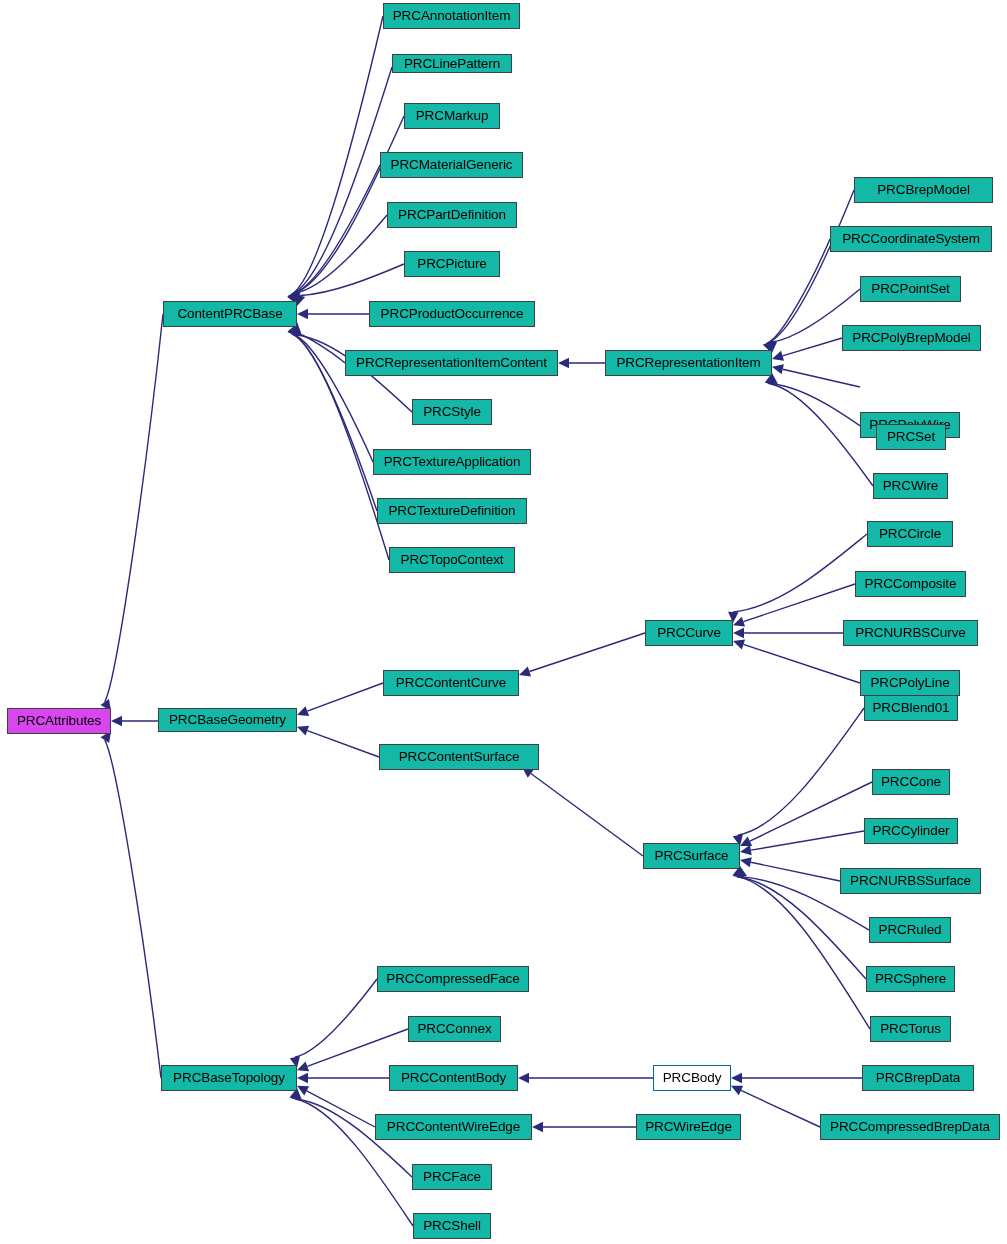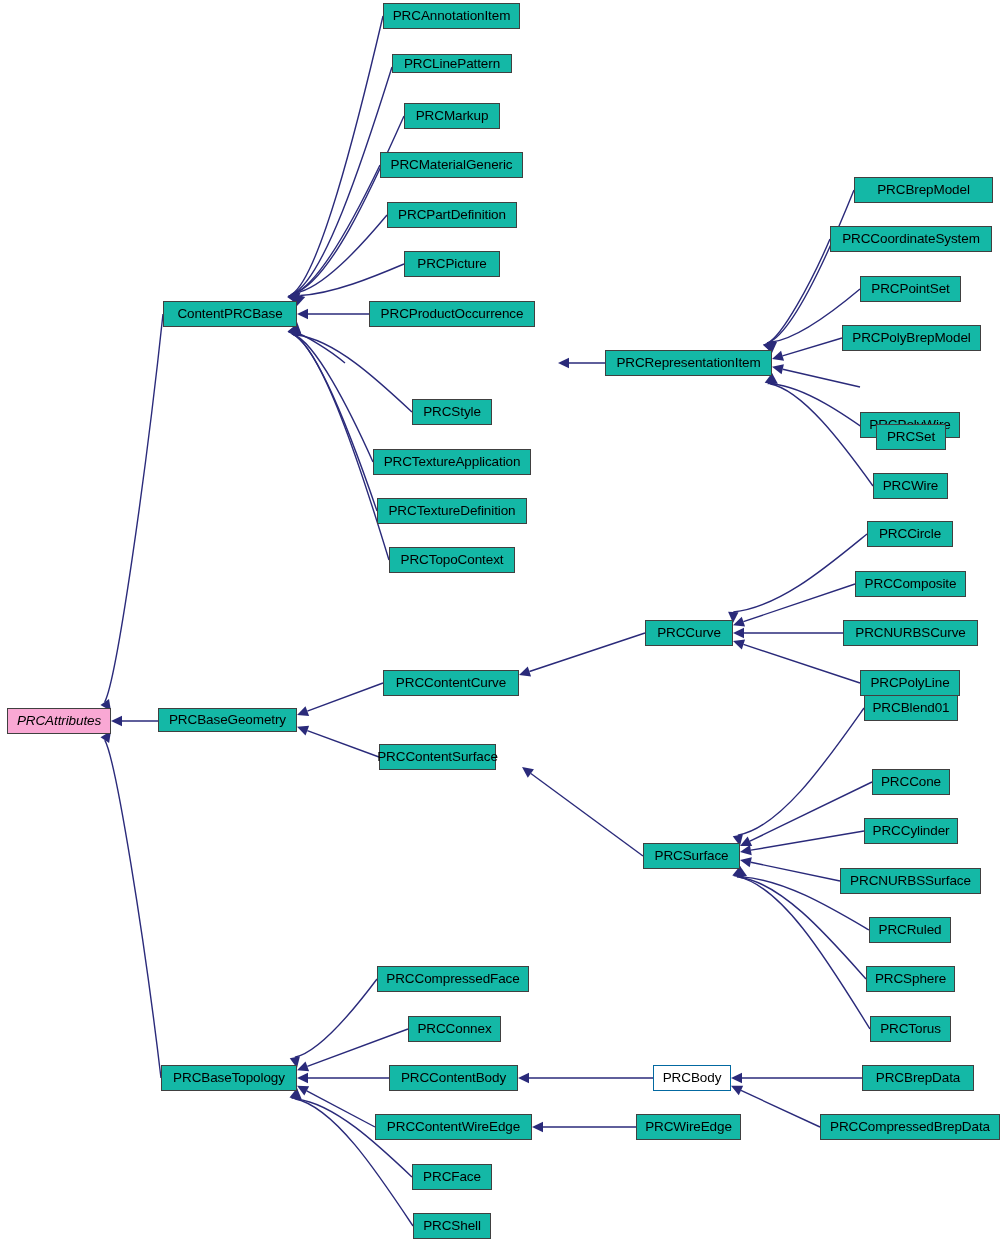--- a/index.html
+++ b/index.html
@@ -31,23 +31,22 @@
     font-size: 13.5px;
     line-height: 1;
     display: flex;
     align-items: center;
     justify-content: center;
     white-space: nowrap;
     letter-spacing: -0.1px;
     z-index: 2;
   }
   .node.highlight {
-    background: #f9a8d4;
+    background: #d946ef;
     border-color: #404040;
-    font-style: italic;
   }
   .node.current {
     background: #ffffff;
     border: 1px solid #0369a1;
   }
 </style>
 </head>
 <body>
 
 <div id="diagram-root">
@@ -175,20 +174,23 @@
     </div>
     <div class="node" style="left: 387px; top: 202px; width: 130px; height: 26px;">
       <span>PRCPartDefinition</span>
     </div>
     <div class="node" style="left: 404px; top: 251px; width: 96px; height: 26px;">
       <span>PRCPicture</span>
     </div>
     <div class="node" style="left: 369px; top: 301px; width: 166px; height: 26px;">
       <span>PRCProductOccurrence</span>
     </div>
+    <div class="node" style="left: 345px; top: 350px; width: 213px; height: 26px;">
+      <span>PRCRepresentationItemContent</span>
+    </div>
     <div class="node" style="left: 412px; top: 399px; width: 80px; height: 26px;">
       <span>PRCStyle</span>
     </div>
     <div class="node" style="left: 373px; top: 449px; width: 158px; height: 26px;">
       <span>PRCTextureApplication</span>
     </div>
     <div class="node" style="left: 377px; top: 498px; width: 150px; height: 26px;">
       <span>PRCTextureDefinition</span>
     </div>
     <div class="node" style="left: 389px; top: 547px; width: 126px; height: 26px;">
@@ -229,21 +231,21 @@
     </div>
     <div class="node" style="left: 855px; top: 571px; width: 111px; height: 26px;">
       <span>PRCComposite</span>
     </div>
     <div class="node" style="left: 843px; top: 620px; width: 135px; height: 26px;">
       <span>PRCNURBSCurve</span>
     </div>
     <div class="node" style="left: 860px; top: 670px; width: 100px; height: 26px;">
       <span>PRCPolyLine</span>
     </div>
-    <div class="node" style="left: 379px; top: 744px; width: 117px; height: 26px;">
+    <div class="node" style="left: 379px; top: 744px; width: 160px; height: 26px;">
       <span>PRCContentSurface</span>
     </div>
     <div class="node" style="left: 643px; top: 843px; width: 97px; height: 26px;">
       <span>PRCSurface</span>
     </div>
     <div class="node" style="left: 864px; top: 695px; width: 94px; height: 26px;">
       <span>PRCBlend01</span>
     </div>
     <div class="node" style="left: 872px; top: 769px; width: 78px; height: 26px;">
       <span>PRCCone</span>

